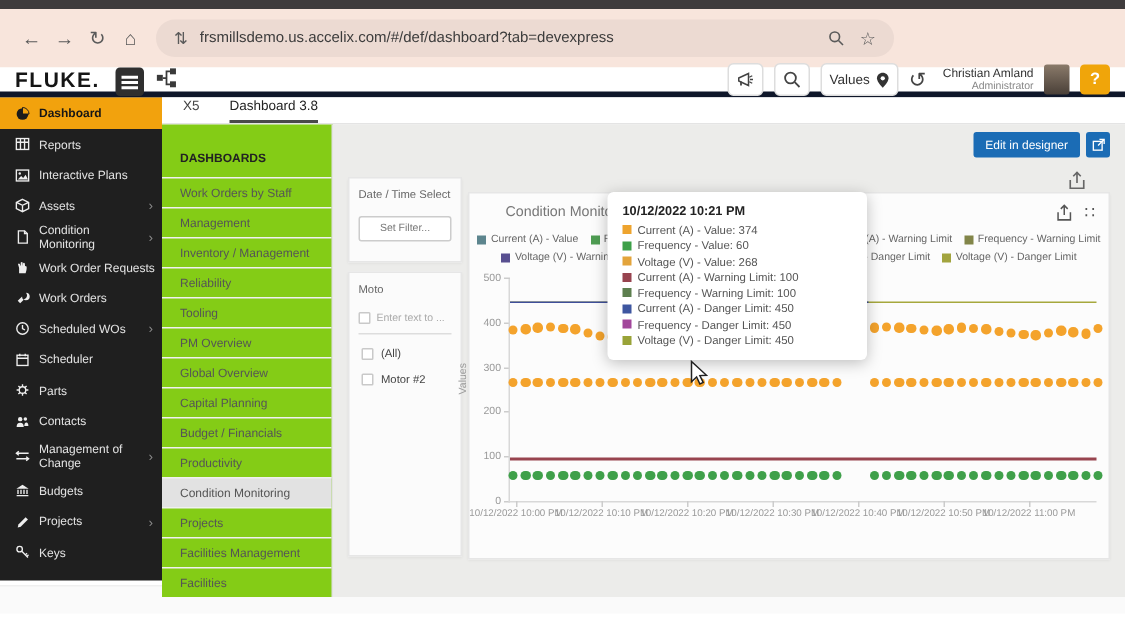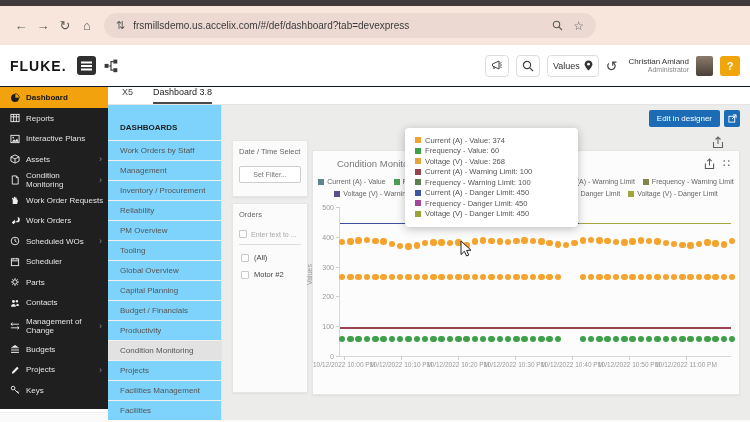--- a/index.html
+++ b/index.html
@@ -11,21 +11,21 @@
   .chrome-bar { height:39px; background:#f8e5dc; display:flex; align-items:center; padding:0 10px; }
   .nav-ic { font-size:13px; color:#5a5a5a; width:22px; text-align:center; cursor:default; }
   .url-pill { height:25px; width:492px; margin-left:6px; border-radius:13px; background:#ecdad2; display:flex; align-items:center; padding:0 12px; }
   .site-ic { font-size:11px; color:#5a5a5a; margin-right:8px; }
   .url-text { font-size:10px; color:#3c3c3c; }
   .pill-right { margin-left:auto; display:flex; align-items:center; gap:10px; }
   .pill-right svg, .pill-right span { color:#5a5a5a; }
   .star { font-size:12px; color:#5a5a5a; }
 
   
-  .app-header { height:42px; background:#fff; border-bottom:1px solid #0f172a; display:flex; align-items:center; padding:0 10px; }
+  .app-header { height:20px; background:#fff; border-bottom:4px solid #0f172a; display:flex; padding:0 10px; }
   .logo { font-weight:bold; font-size:14px; letter-spacing:1px; color:#151515; margin-right:10px; }
   .menu-btn { width:19px; height:19px; background:#2f2f2f; border-radius:3px; display:flex; align-items:center; justify-content:center; margin-right:8px; }
   .menu-lines { display:block; width:11px; height:2px; background:#fff; box-shadow:0 -3.5px 0 #fff, 0 3.5px 0 #fff; }
   .hdr-right { margin-left:auto; display:flex; align-items:center; gap:7px; }
   .hbtn { height:22px; min-width:24px; border:1px solid #ddd; border-radius:4px; background:#fff; display:flex; align-items:center; justify-content:center; padding:0 5px; gap:4px; font-size:9px; color:#333; }
   .hist { font-size:14px; color:#444; }
   .user-block { text-align:right; line-height:1.2; margin-left:4px; }
   .user-name { font-size:8px; color:#333; }
   .user-role { font-size:7px; color:#888; }
   .avatar { width:17px; height:20px; border-radius:2px; background:linear-gradient(180deg,#8a7a6a,#4a4038); }
@@ -40,21 +40,21 @@
   .sb-item.active { height:21px; background:#f2a20d; color:#161616; font-weight:bold; }
   .sb-label { white-space:normal; line-height:1.15; }
   .chev { margin-left:auto; margin-right:6px; color:#8a8a8a; font-size:9px; }
 
   .main { flex:1; display:flex; flex-direction:column; }
   .tabbar { height:27px; background:#fff; border-bottom:1px solid #e4e4e4; display:flex; align-items:flex-end; padding-left:14px; gap:20px; }
   .tab { font-size:9px; color:#444; padding-bottom:7px; }
   .tab.active { border-bottom:2px solid #4a4a4a; padding-bottom:5px; color:#222; }
 
   .content-row { flex:1; display:flex; }
-  .dash-list { width:114px; background:#7dd3fc; border-right:1px solid #e2e2e2; padding-top:14px; flex-shrink:0; }
+  .dash-list { width:114px; background:#84cc16; border-right:1px solid #e2e2e2; padding-top:14px; flex-shrink:0; }
   .dl-header { font-size:8px; font-weight:bold; color:#222; padding:4px 12px 8px 12px; }
   .dl-item { font-size:8px; color:#555; padding:5px 12px; border-top:1px solid #f0f0f0; }
   .dl-item.selected { background:#e2e2e2; }
 
   .content { flex:1; background:#ececea; position:relative; }
   .toolbar { position:absolute; top:5px; right:10px; display:flex; gap:4px; }
   .btn-primary { background:#1b6cb5; color:#fff; font-size:8px; border:none; border-radius:2px; padding:4px 8px; display:flex; align-items:center; }
   .btn-primary-icon { background:#1b6cb5; border:none; border-radius:2px; width:16px; display:flex; align-items:center; justify-content:center; }
   .export-dash { position:absolute; top:31px; right:26px; }
 
@@ -277,24 +277,24 @@
     <div class="main">
       <div class="tabbar">
         <span class="tab">X5</span>
         <span class="tab active">Dashboard 3.8</span>
       </div>
       <div class="content-row">
         <div class="dash-list">
           <div class="dl-header">DASHBOARDS</div>
           <div class="dl-item">Work Orders by Staff</div>
           <div class="dl-item">Management</div>
-          <div class="dl-item">Inventory / Procurement</div>
+          <div class="dl-item">Inventory / Management</div>
           <div class="dl-item">Reliability</div>
+          <div class="dl-item">Tooling</div>
           <div class="dl-item">PM Overview</div>
-          <div class="dl-item">Tooling</div>
           <div class="dl-item">Global Overview</div>
           <div class="dl-item">Capital Planning</div>
           <div class="dl-item">Budget / Financials</div>
           <div class="dl-item">Productivity</div>
           <div class="dl-item selected">Condition Monitoring</div>
           <div class="dl-item">Projects</div>
           <div class="dl-item">Facilities Management</div>
           <div class="dl-item">Facilities</div>
         </div>
 
@@ -312,21 +312,21 @@
               <path d="M6 1 V8 M3.5 3.5 L6 1 L8.5 3.5" stroke="#666" fill="none" stroke-width="1.1"></path>
               <path d="M1.5 6 V11.5 H10.5 V6" stroke="#666" fill="none" stroke-width="1.1"></path>
             </svg>
 
           <div class="card card-datetime">
             <div class="card-title">Date / Time Select</div>
             <button class="set-filter">Set Filter...</button>
           </div>
 
           <div class="card card-asset">
-            <div class="card-title">Orders</div>
+            <div class="card-title">Moto</div>
             <div class="srch-row">
               <span class="cbx"></span>
               <span class="srch-ph">Enter text to ...</span>
             </div>
             <div class="opt-row">
               <span class="cbx"></span>
               <span>(All)</span>
             </div>
             <div class="opt-row">
               <span class="cbx"></span>
@@ -549,20 +549,21 @@
             <span class="xtick" style="left:341px">10/12/2022 11:00 PM</span>
           </div>
         </div>
       </div>
     </div>
   </div>
 
   <div class="page-foot"></div>
 
   <div class="tooltip">
+    <div class="tt-title">10/12/2022 10:21 PM</div>
     <div class="tt-row">
         <span class="tt-sw" style="background-color: rgb(238, 164, 46);"></span>
         <span class="tt-lbl">Current (A) - Value: 374</span>
       </div>
     <div class="tt-row">
         <span class="tt-sw" style="background-color: rgb(61, 160, 72);"></span>
         <span class="tt-lbl">Frequency - Value: 60</span>
       </div>
     <div class="tt-row">
         <span class="tt-sw" style="background-color: rgb(227, 164, 59);"></span>

